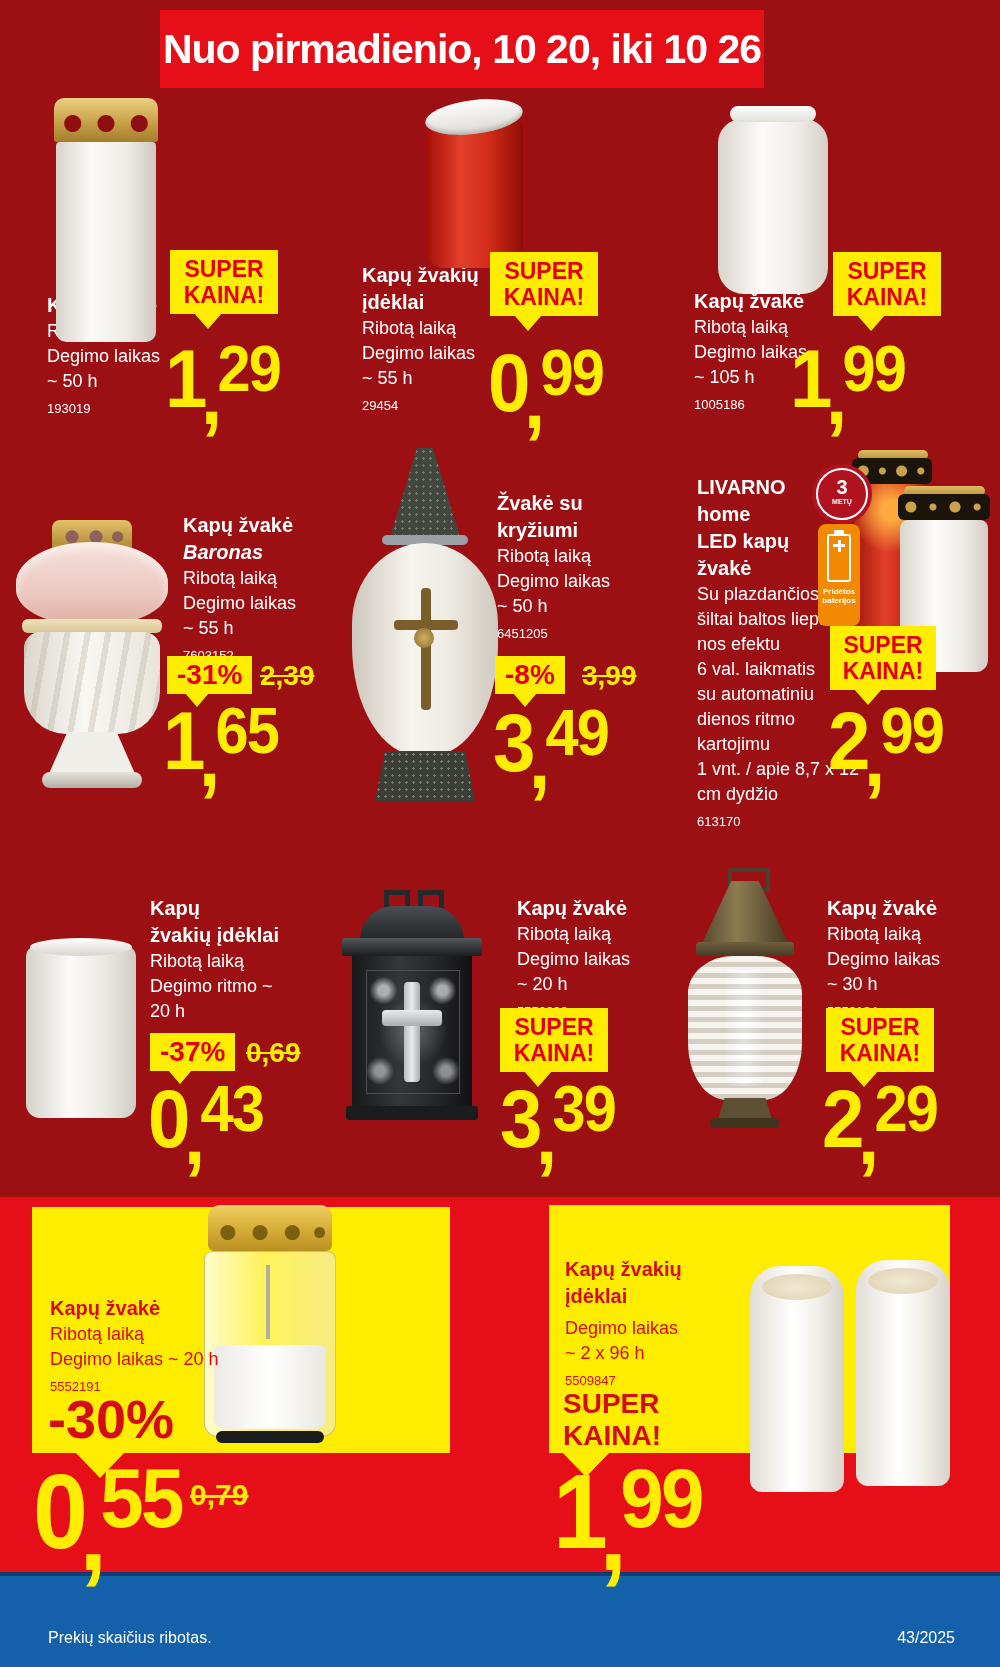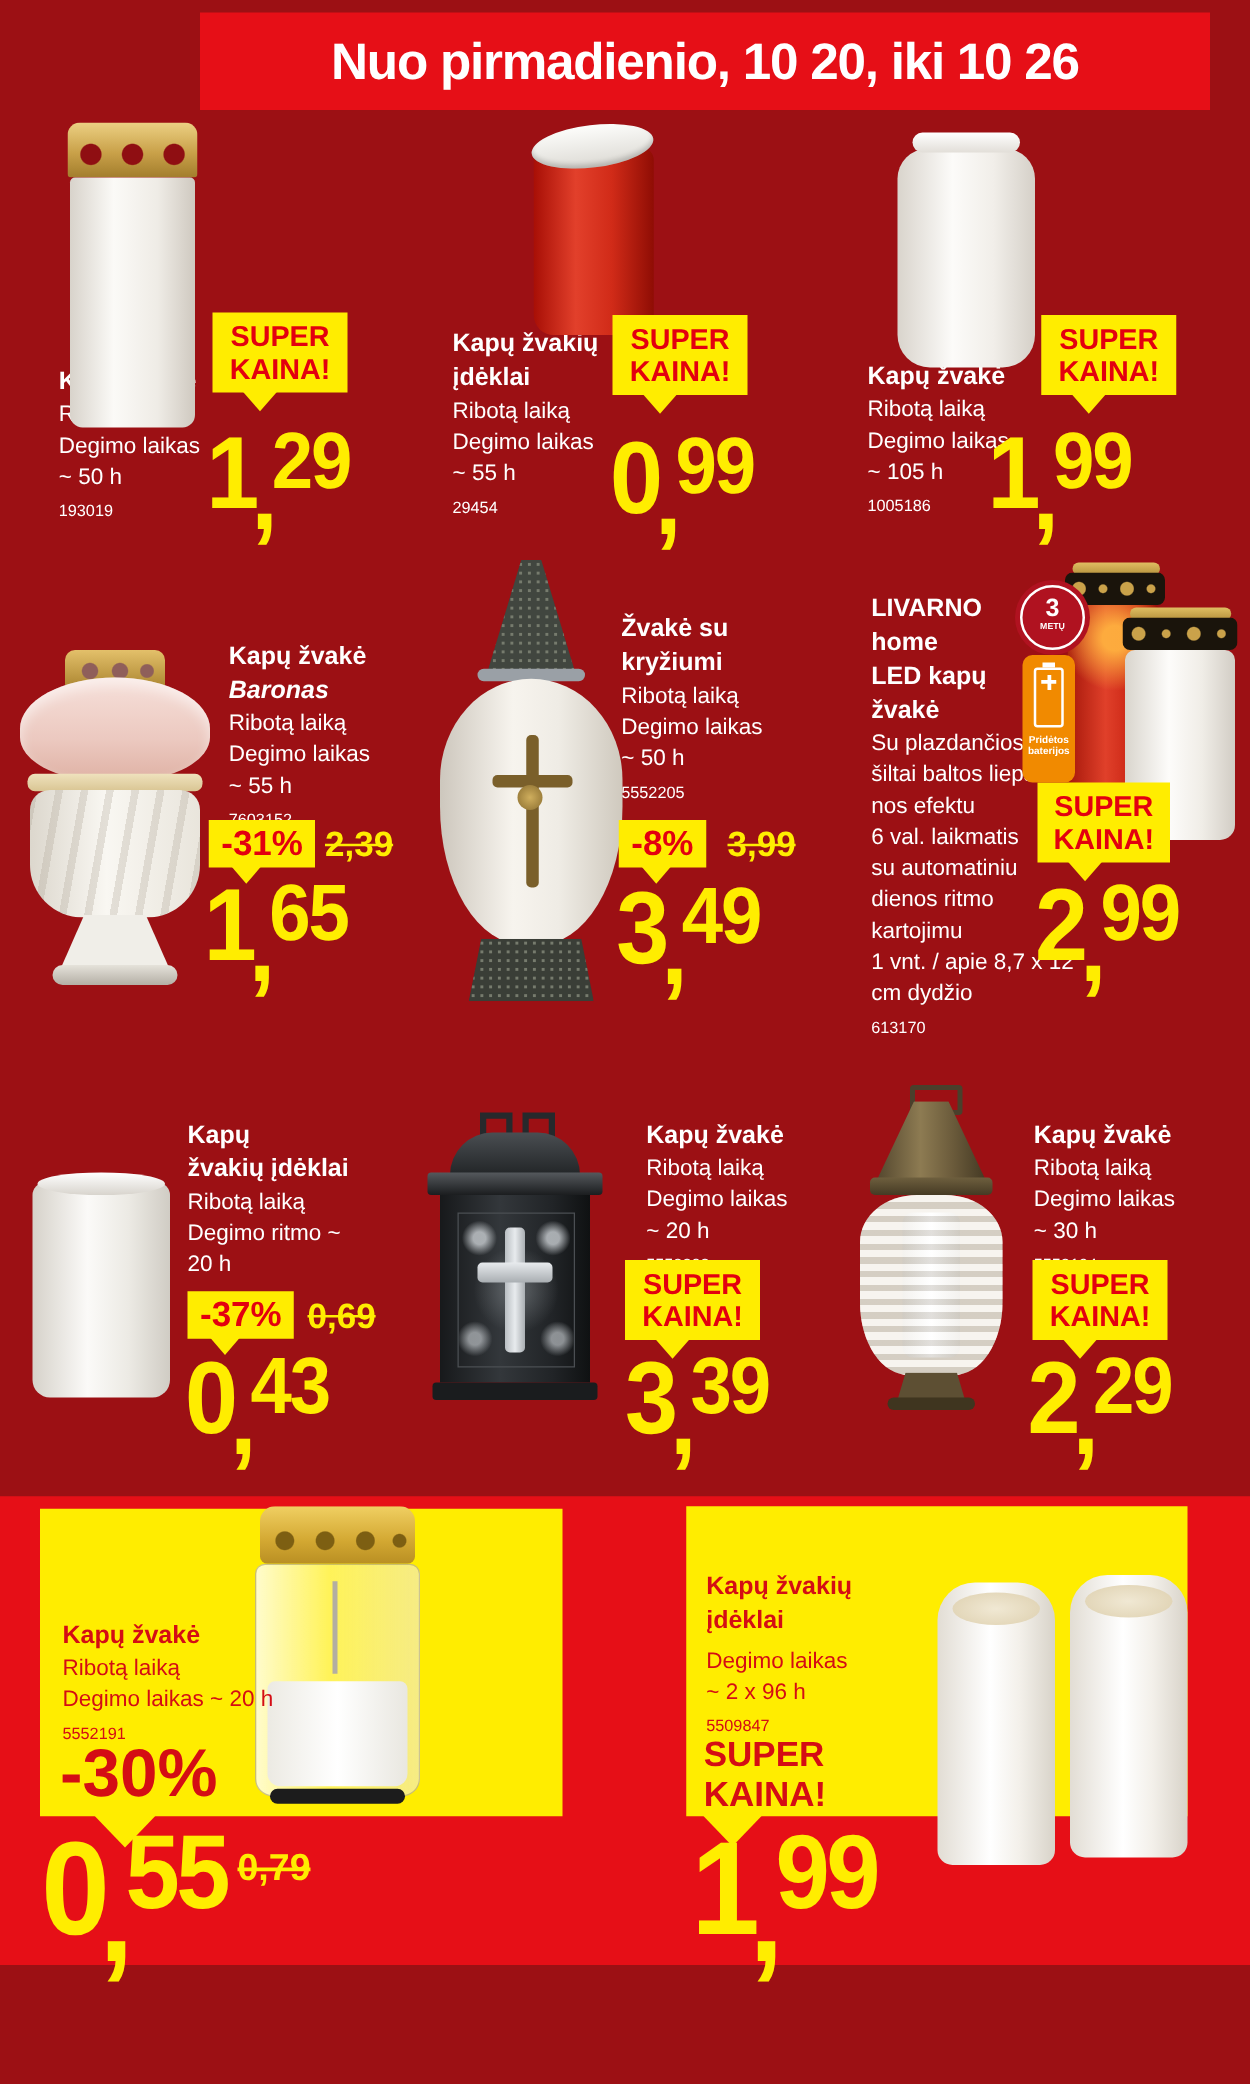--- a/index.html
+++ b/index.html
@@ -1,21 +1,21 @@
 <!DOCTYPE html>
 <html><head>
 <meta charset="utf-8">
 <style>
   html,body{margin:0;padding:0;background:#6b0b0e;}
   .page{position:relative;width:1000px;height:1667px;background:#9c1014;overflow:hidden;
         font-family:"Liberation Sans",sans-serif;}
   .abs{position:absolute;}
 
   
-  .banner{position:absolute;left:160px;top:10px;width:808px;height:78px;background:#e60f17;
+  .banner{position:absolute;left:160px;top:10px;width:604px;height:78px;background:#e60f17;
           display:flex;align-items:center;justify-content:center;}
   .banner-text{color:#fff;font-size:41px;font-weight:bold;letter-spacing:-1px;white-space:nowrap;}
 
   
   .ptext{position:absolute;color:#fff;}
   .nm{font-size:20px;font-weight:bold;line-height:27px;}
   .it{font-style:italic;}
   .dt{font-size:18px;line-height:25px;}
   .sku{font-size:13px;margin-top:7px;}
   .red .nm,.red .dt,.red .sku{color:#d40d14;}
@@ -291,21 +291,21 @@
       <div class="i5-ch"></div>
       <div class="i5-rose"></div>
       <div class="i5-base"></div>
     </div>
     <div class="ptext" style="left:497px;top:490px">
       <div class="nm">Žvakė su</div>
       <div class="nm">kryžiumi</div>
       <div class="dt">Ribotą laiką</div>
       <div class="dt">Degimo laikas</div>
       <div class="dt">~ 50 h</div>
-      <div class="sku">5552205</div>
+      <div class="sku">6451205</div>
     </div>
     <div class="discbadge" style="left:495px;top:656px">-8%</div>
     <div class="oldprice" style="left:582px;top:660px">3,99</div>
     <div class="price price-sm" style="left:493px;top:702px">
       <span class="pi">3</span><span class="pcm">,</span><span class="pc">49</span>
     </div>
   </div>
 
   <div>
     <div class="img" style="left:852px;top:450px;width:80px;height:205px">
@@ -476,14 +476,18 @@
     </div>
     <div class="supertext" style="left:563px;top:1388px">
       <div>SUPER</div>
       <div>KAINA!</div>
     </div>
     <div class="price price-lg" style="left:553px;top:1458px">
       <span class="pi">1</span><span class="pcm">,</span><span class="pc">99</span>
     </div>
   </div>
 
+  <div class="footer">
+    <div class="fl">Prekių skaičius ribotas.</div>
+    <div class="fr">43/2025</div>
+  </div>
 
 </div>
 
 </body></html>

